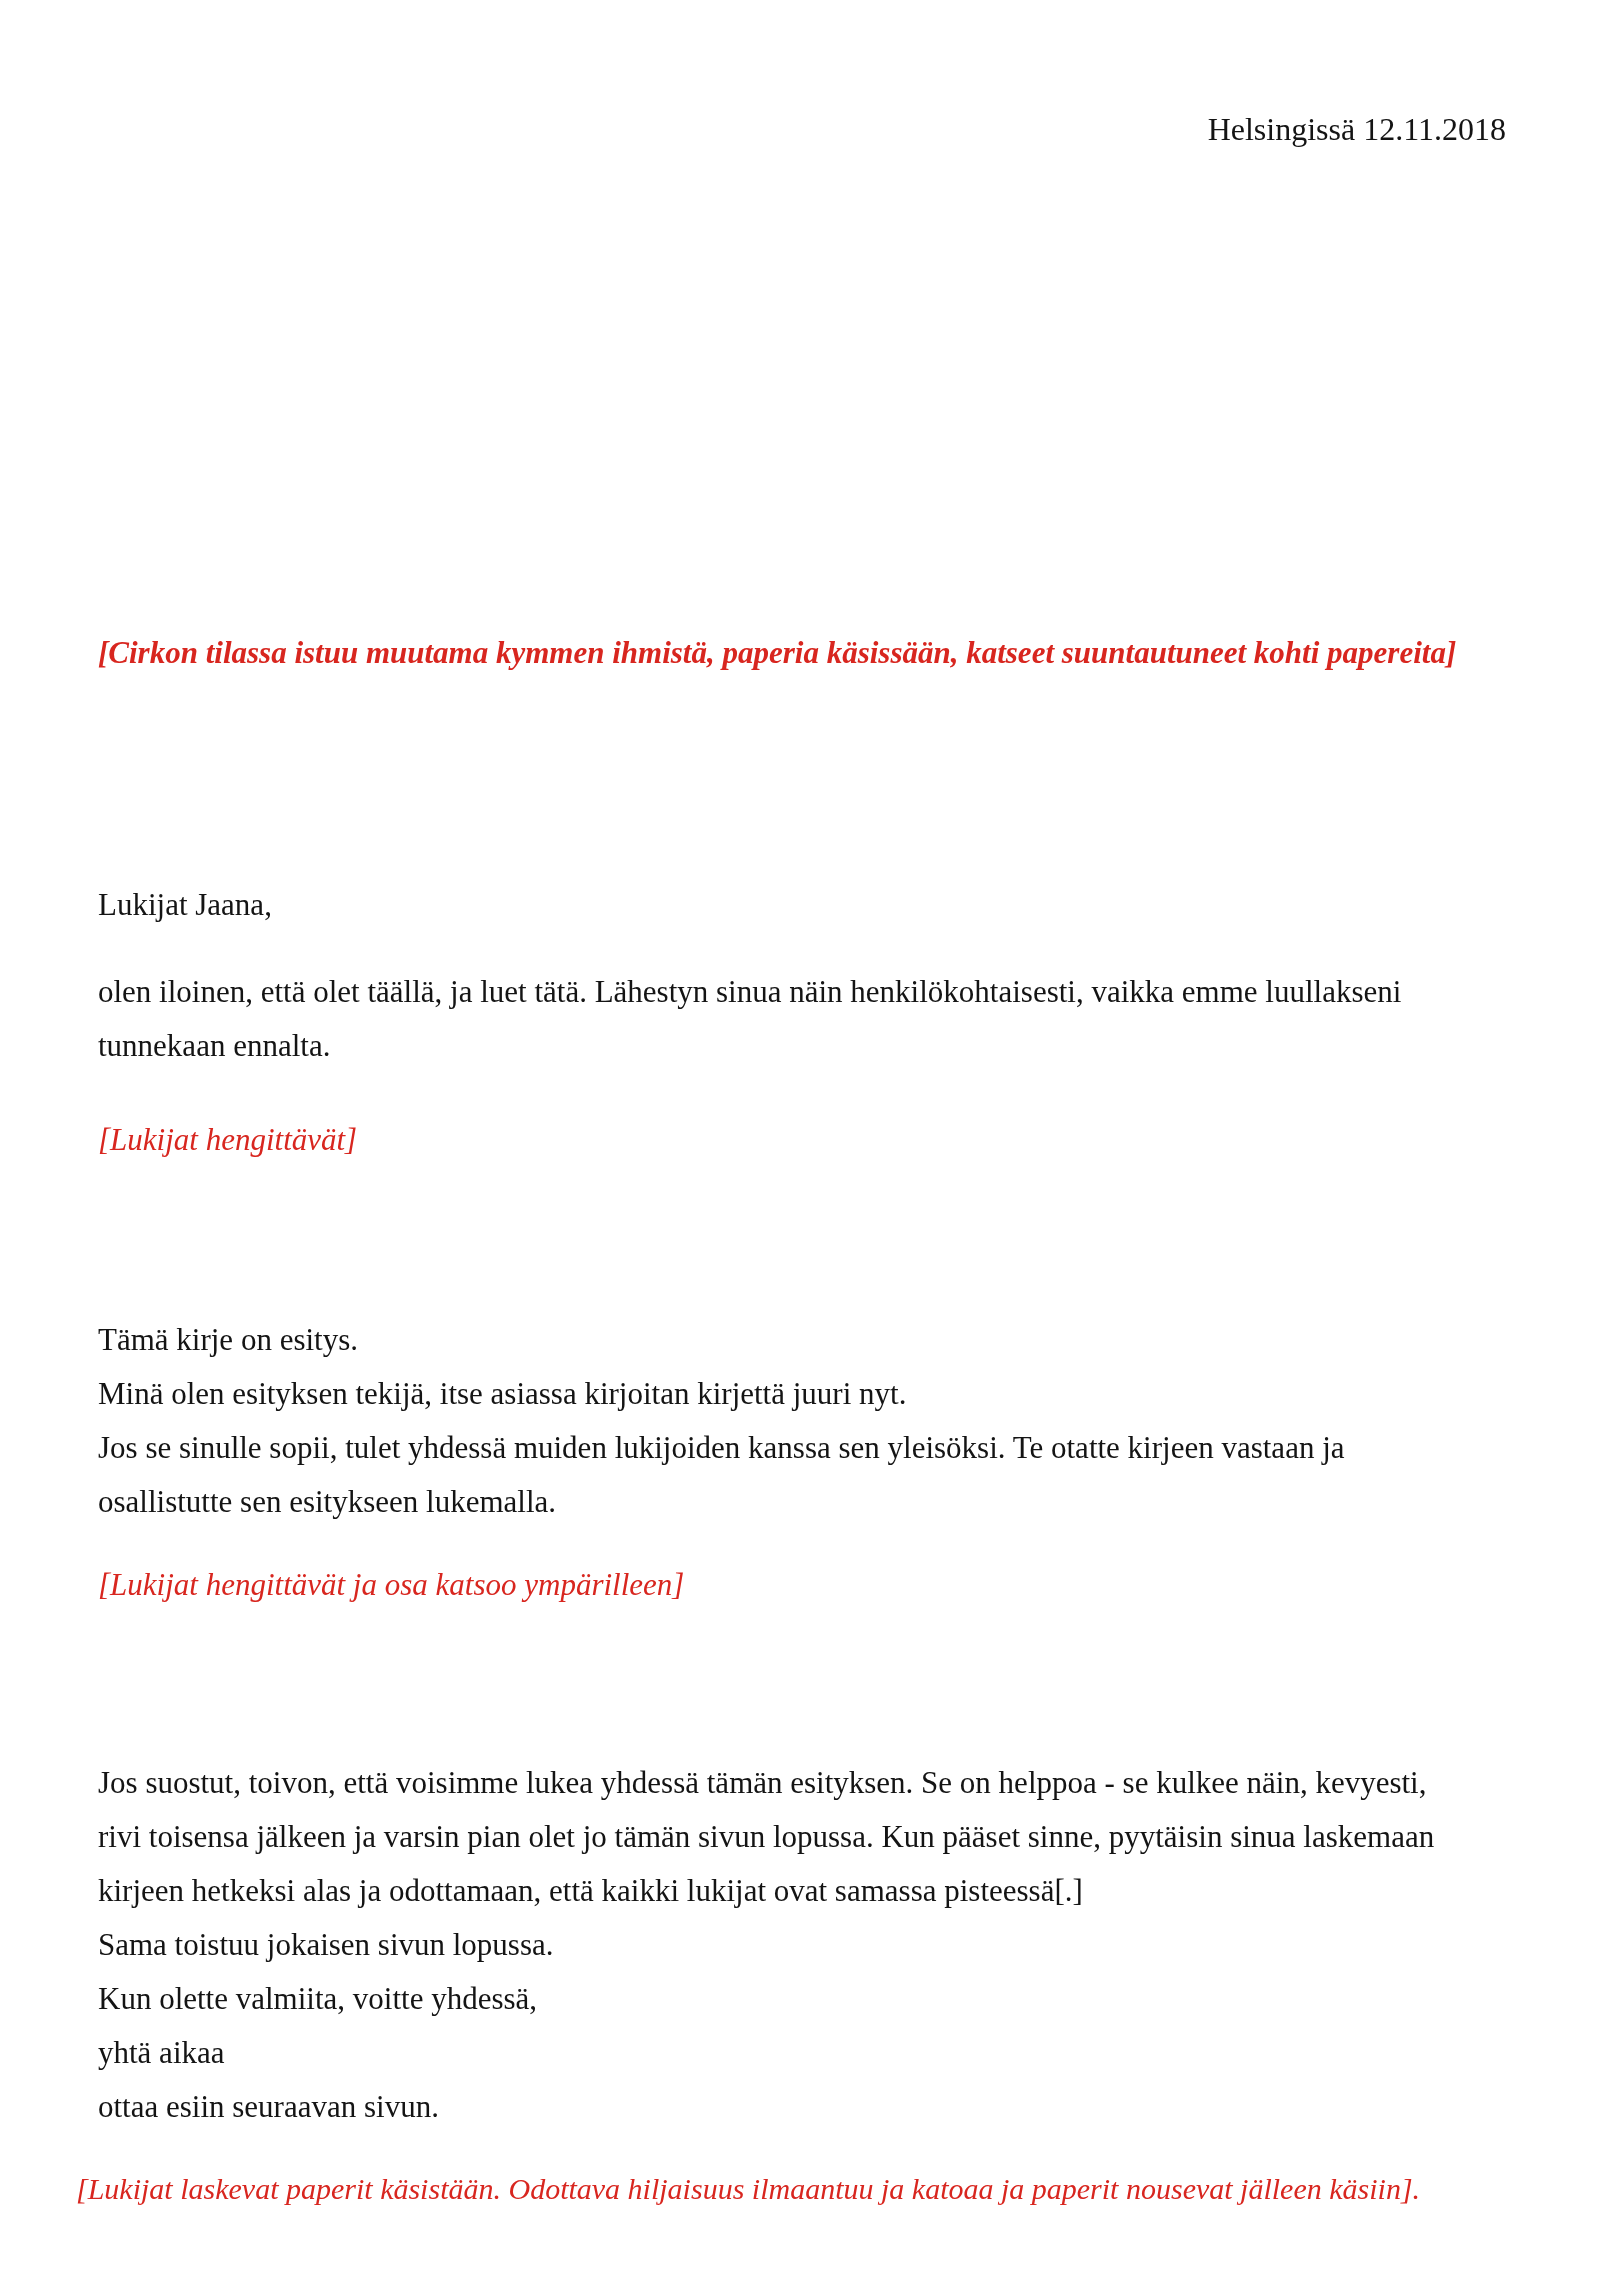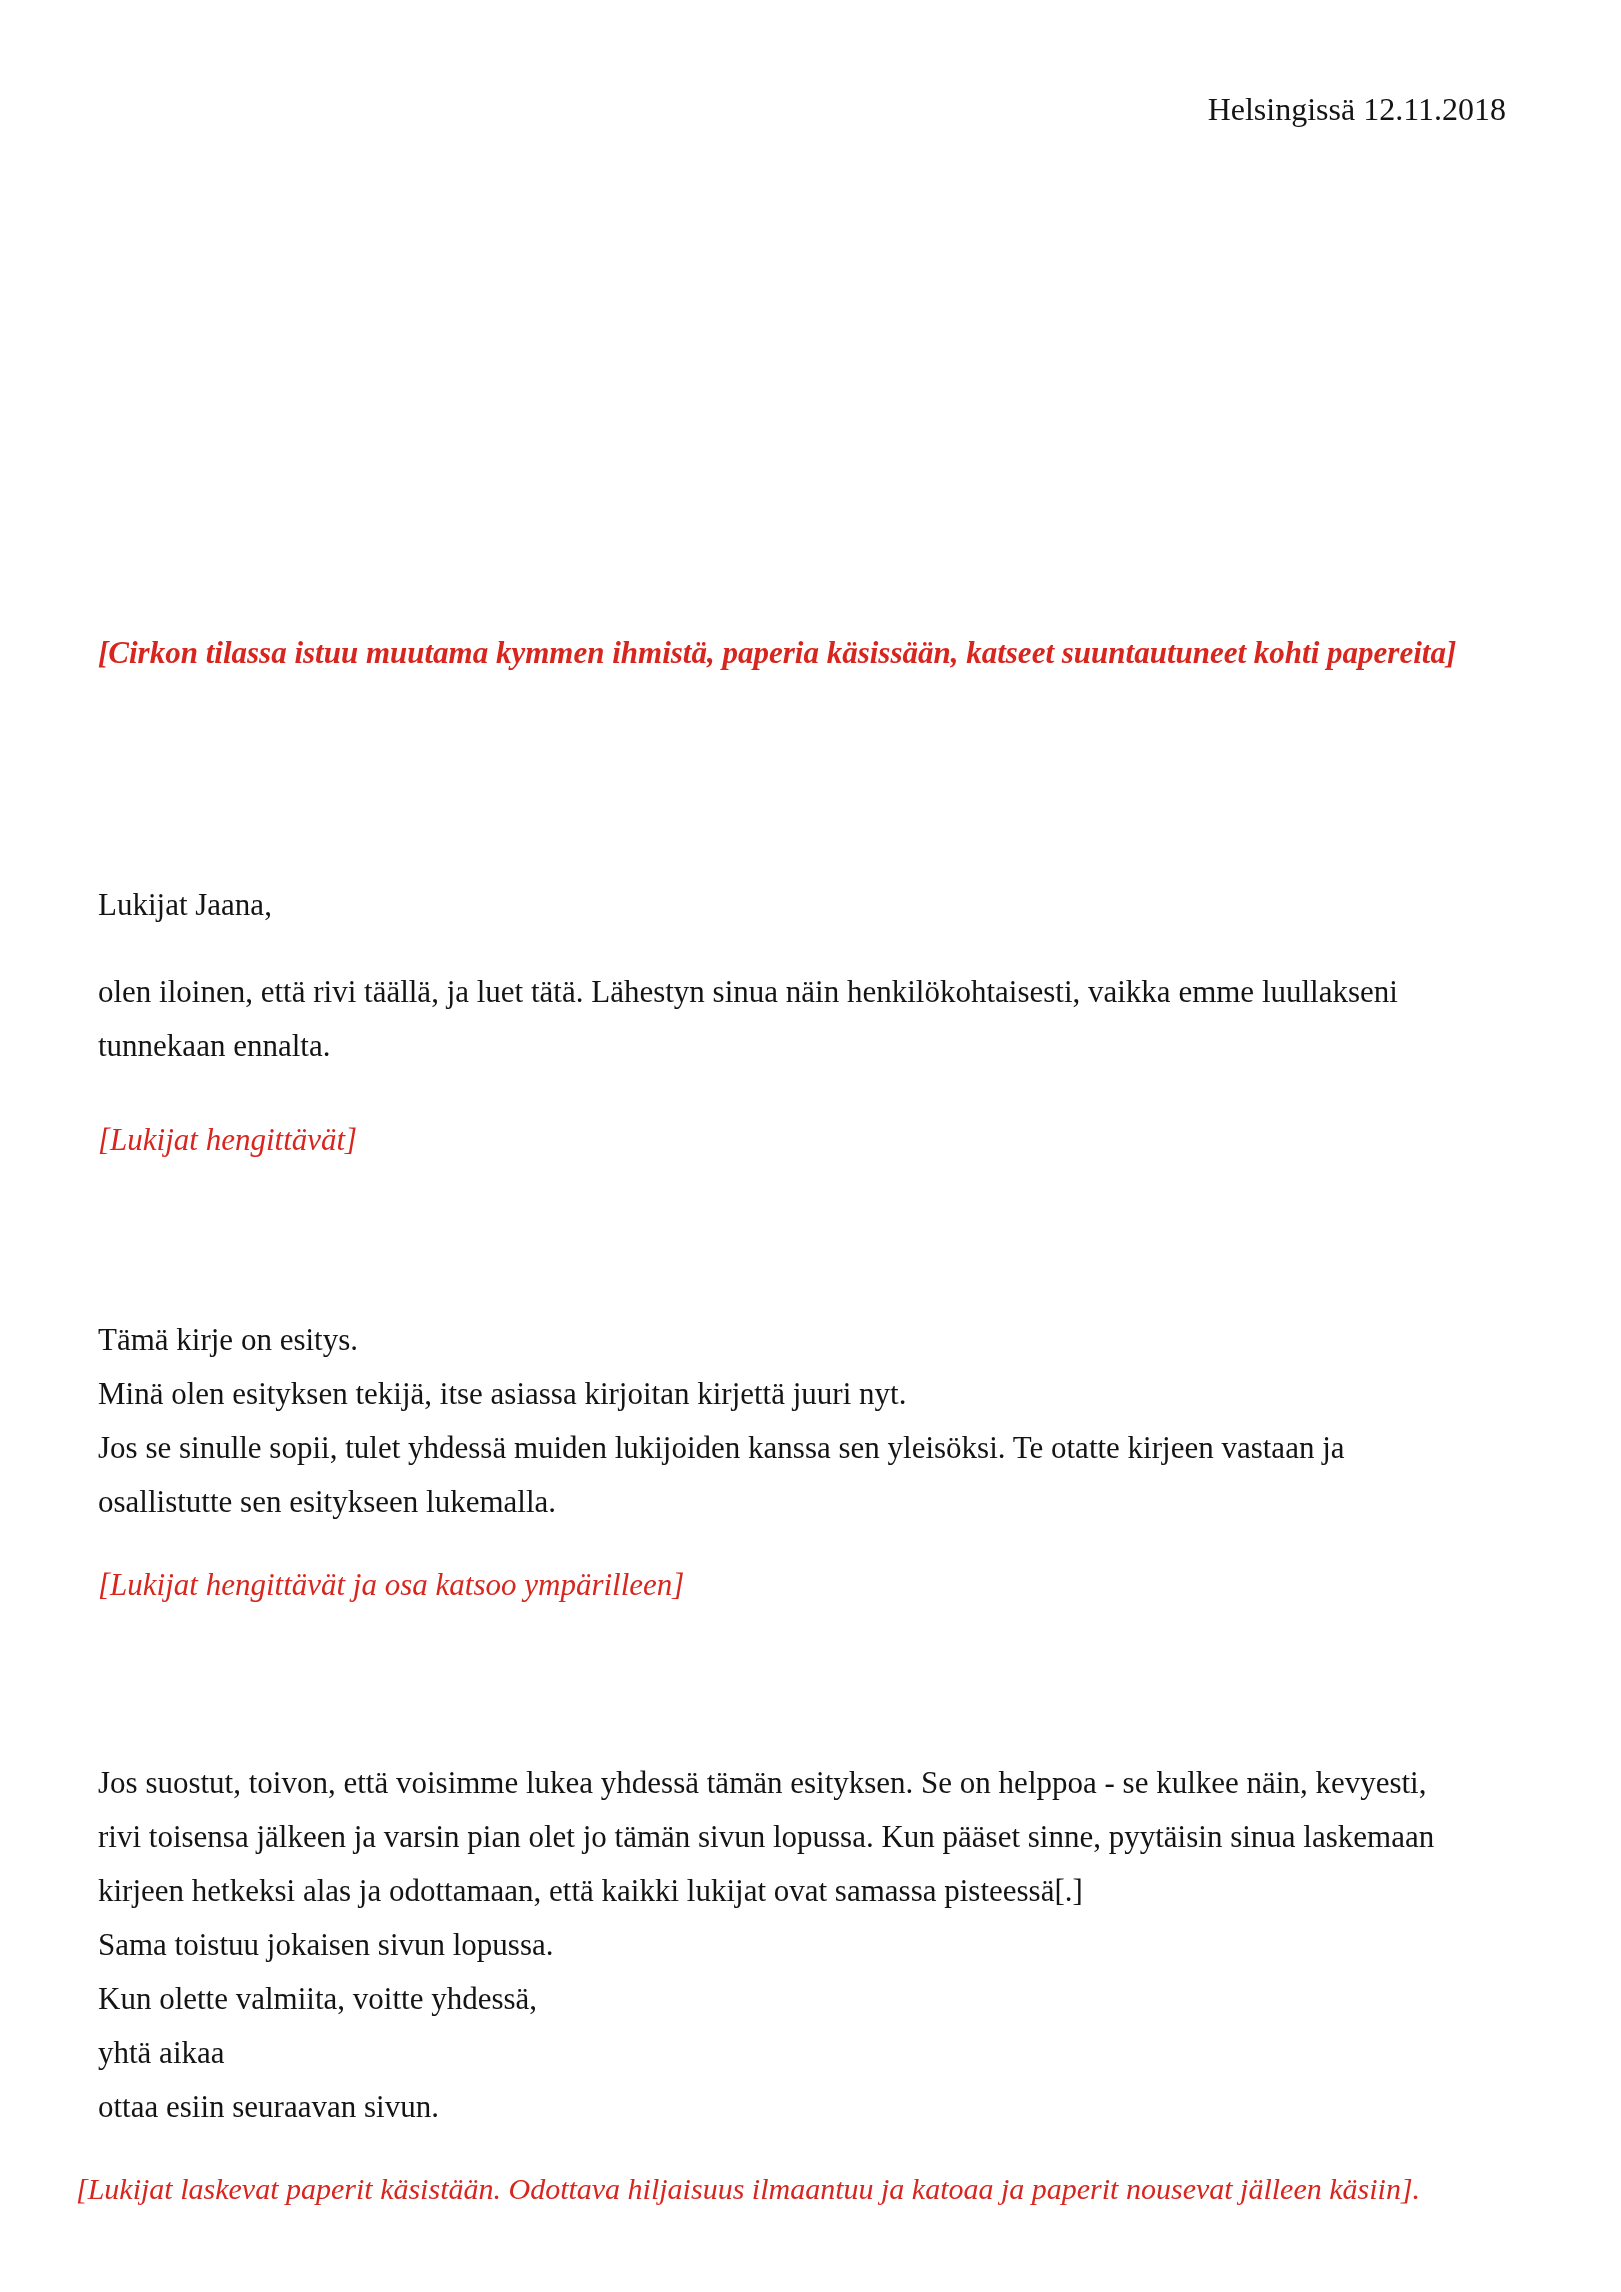--- a/index.html
+++ b/index.html
@@ -29,34 +29,35 @@
     line-height: 41px;
     font-style: italic;
     color: #d8261f;
     white-space: nowrap;
   }
   .date-line {
     font-size: 32px;
     line-height: 39px;
     text-align: right;
     white-space: nowrap;
+    margin-top: 20px;
   }
 </style>
 </head>
 <body>
 
 <div class="page">
 
   <div class="abs date-line" style="top: 90px; right: 115px;">Helsingissä 12.11.2018</div>
 
   <div class="abs stage-direction" style="top: 632px; left: 98px; font-weight: bold;">[Cirkon tilassa istuu muutama kymmen ihmistä, paperia käsissään, katseet suuntautuneet kohti papereita]</div>
 
   <div class="abs body-text single-line" style="top: 878px; left: 98px;">Lukijat Jaana,</div>
 
-  <div class="abs body-text" style="top: 965px; left: 98px; width: 1451px;">olen iloinen, että rivi täällä, ja luet tätä. Lähestyn sinua näin henkilökohtaisesti, vaikka emme luullakseni
+  <div class="abs body-text" style="top: 965px; left: 98px; width: 1451px;">olen iloinen, että olet täällä, ja luet tätä. Lähestyn sinua näin henkilökohtaisesti, vaikka emme luullakseni
 tunnekaan ennalta.</div>
 
   <div class="abs stage-direction" style="top: 1119px; left: 98px;">[Lukijat hengittävät]</div>
 
   <div class="abs body-text" style="top: 1313px; left: 98px; width: 1451px;">Tämä kirje on esitys.
 Minä olen esityksen tekijä, itse asiassa kirjoitan kirjettä juuri nyt.
 Jos se sinulle sopii, tulet yhdessä muiden lukijoiden kanssa sen yleisöksi. Te otatte kirjeen vastaan ja
 osallistutte sen esitykseen lukemalla.</div>
 
   <div class="abs stage-direction" style="top: 1564px; left: 98px;">[Lukijat hengittävät ja osa katsoo ympärilleen]</div>

